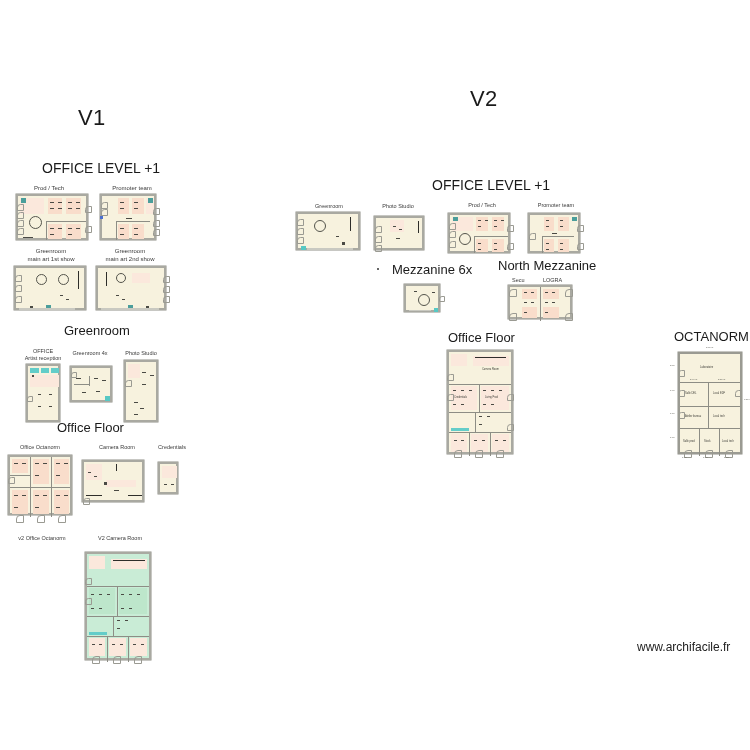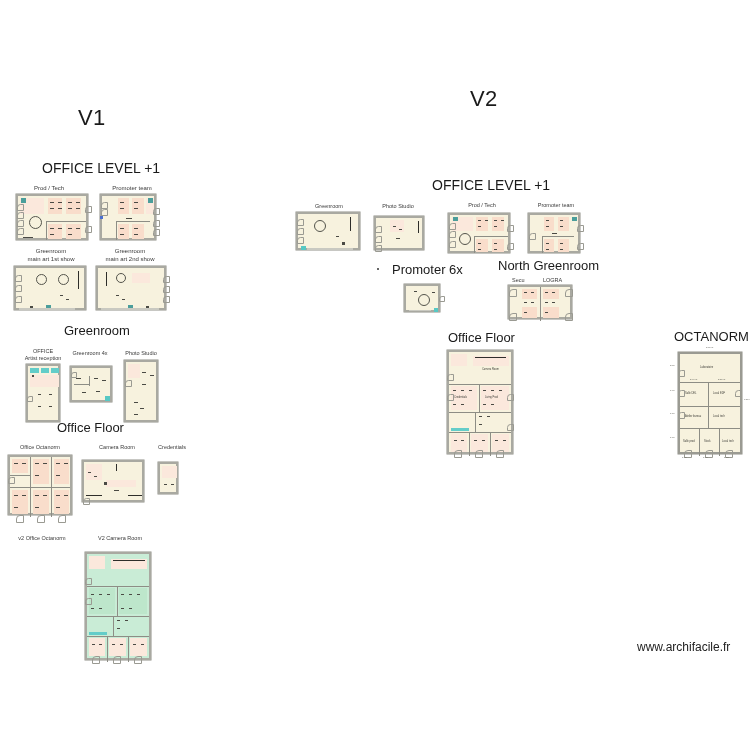--- a/index.html
+++ b/index.html
@@ -385,23 +385,23 @@
     <div class="tick" style="left:16px;top:11px;width:3px;height:0.8px;"></div>
     <div class="tick" style="left:30px;top:11px;width:3px;height:0.8px;"></div>
     <div class="tick" style="left:16px;top:28px;width:3px;height:0.8px;"></div>
     <div class="tick" style="left:30px;top:28px;width:3px;height:0.8px;"></div>
     <div class="tick" style="left:16px;top:34px;width:3px;height:0.8px;"></div>
     <div class="tick" style="left:30px;top:34px;width:3px;height:0.8px;"></div>
     <div class="tick" style="left:22px;top:18px;width:5px;height:0.8px;"></div>
   </div>
 
   <div class="dot-bullet" style="left:377px;top:268px;"></div>
-  <div class="lbl title-md" style="left:392px;top:262px;">Promoter 6x</div>
-
-  <div class="lbl title-md" style="left:498px;top:258px;">North Greenroom</div>
+  <div class="lbl title-md" style="left:392px;top:262px;">Mezzanine 6x</div>
+
+  <div class="lbl title-md" style="left:498px;top:258px;">North Mezzanine</div>
 
   <div class="plan" style="left:404px;top:284px;width:36px;height:28px;">
     <div class="dotc" style="left:12px;top:8px;width:10px;height:10px;"></div>
     <div class="tick" style="left:8px;top:5px;width:3px;height:0.8px;"></div>
     <div class="tick" style="left:26px;top:6px;width:3px;height:0.8px;"></div>
     <div class="sq cyan" style="left:28px;top:22px;width:4px;height:4px;"></div>
     <div class="gray-strip" style="left:3px;top:24px;width:22px;height:1.4px;"></div>
     <div class="door" style="left:33px;top:10px;width:4px;height:4px;"></div>
   </div>
 

